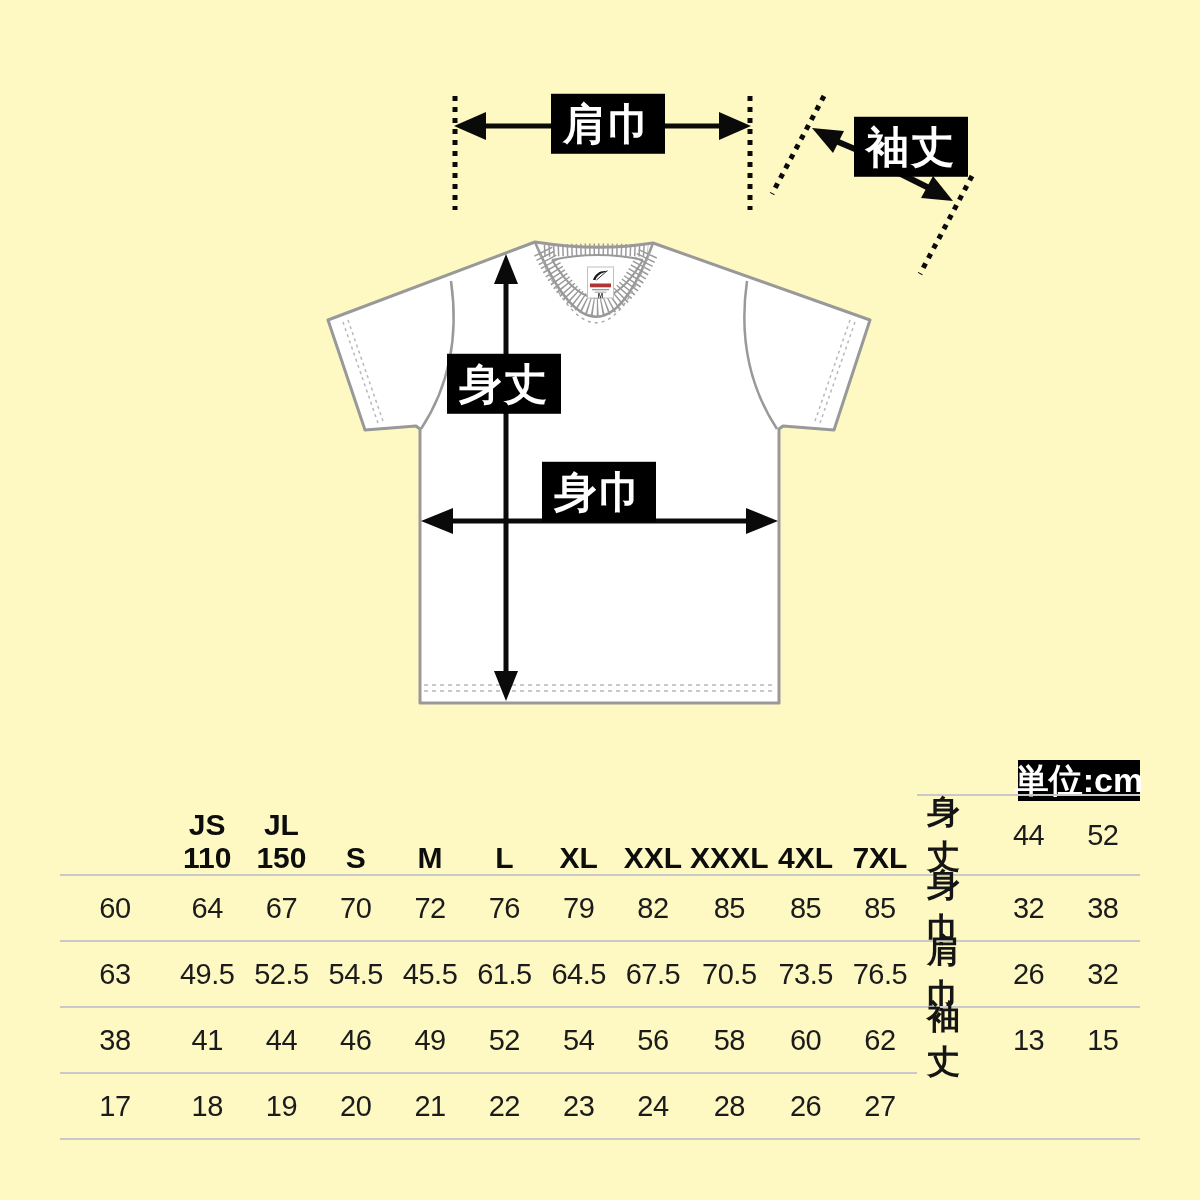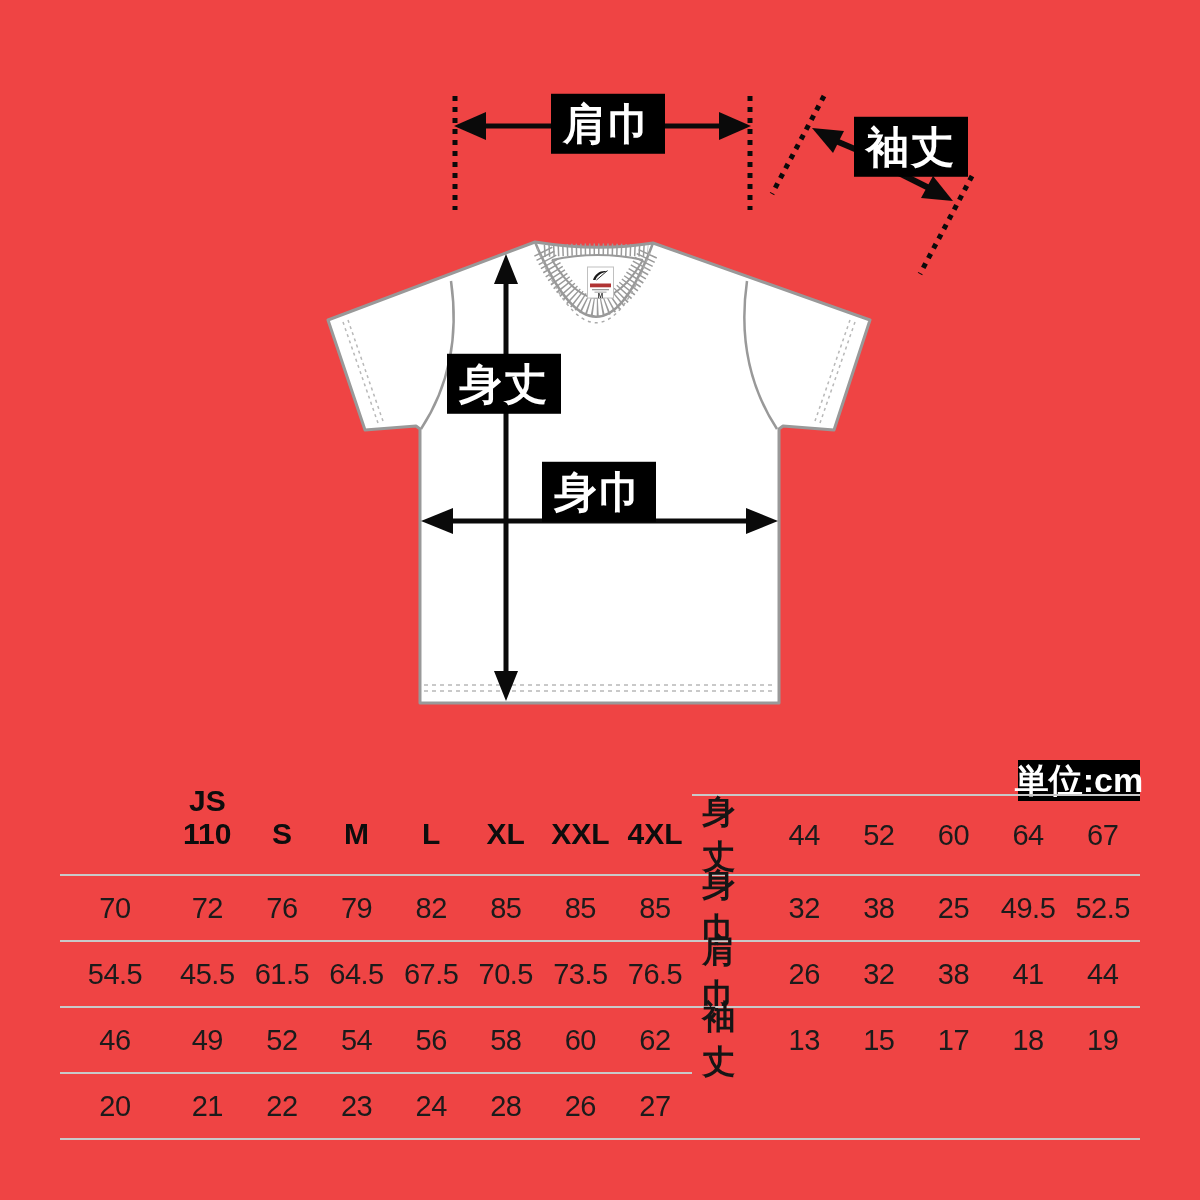--- a/index.html
+++ b/index.html
@@ -1,17 +1,17 @@
 <!DOCTYPE html>
 <html><head>
 <meta charset="utf-8">
 <style>
   html,body{margin:0;padding:0;background:#fff;}
   .stage{
-    position:relative;width:1200px;height:1200px;background:#ef4444;overflow:hidden;
+    position:relative;width:1200px;height:1200px;background:#fef9c3;overflow:hidden;
     font-family:"Liberation Sans","DejaVu Sans",sans-serif;
   }
   .stage svg{position:absolute;left:0;top:0;}
   .measure-label{
     position:absolute;transform:translate(-50%,-50%);
     background:#000;color:#fff;font-size:43px;font-weight:700;
     padding:4px 12px;line-height:1.22;letter-spacing:2px;white-space:nowrap;
   }
   .unit-badge{
     position:absolute;left:1018px;top:760px;width:122px;height:41px;
@@ -20,21 +20,21 @@
   }
   .size-table{
     position:absolute;left:60px;top:794px;width:1080px;
     display:grid;grid-template-columns:110px repeat(13,1fr);
     grid-template-rows:80px repeat(4,66px);
     border-bottom:2px solid #c9c9c9;
   }
   .size-table .cell{display:flex;align-items:center;justify-content:center;color:#1b1b1b;}
   .size-table .hcell{
     flex-direction:column;justify-content:flex-end;align-items:center;
-    font-weight:700;font-size:30px;line-height:33px;padding-bottom:24px;color:#0d0d0d;
+    font-weight:700;font-size:30px;line-height:33px;padding-bottom:0;color:#0d0d0d;
   }
   .size-table .corner{}
   .size-table .bt{border-top:2px solid #c9c9c9;}
   .size-table .rlabel{
     justify-content:flex-start;padding-left:10px;font-size:33px;font-weight:700;
     letter-spacing:1px;color:#151515;
   }
   .size-table .val{font-size:29px;letter-spacing:-0.5px;}
 </style>
 </head>
@@ -128,55 +128,65 @@
 
   <div class="unit-badge">単位:cm</div>
 
   <div class="size-table">
       <div class="cell corner"></div>
       <div class="cell hcell">
         <span>JS</span>
         <span>110</span>
       </div>
       <div class="cell hcell">
+        <span>JL</span>
+        <span>150</span>
+      </div>
+      <div class="cell hcell">
         <span>S</span>
       </div>
       <div class="cell hcell">
         <span>M</span>
       </div>
       <div class="cell hcell">
         <span>L</span>
       </div>
       <div class="cell hcell">
         <span>XL</span>
       </div>
       <div class="cell hcell">
         <span>XXL</span>
       </div>
       <div class="cell hcell">
+        <span>XXXL</span>
+      </div>
+      <div class="cell hcell">
         <span>4XL</span>
+      </div>
+      <div class="cell hcell">
+        <span>7XL</span>
       </div>
       <div class="cell rlabel bt">身丈</div>
       <div class="cell val bt">44</div>
       <div class="cell val bt">52</div>
       <div class="cell val bt">60</div>
       <div class="cell val bt">64</div>
       <div class="cell val bt">67</div>
       <div class="cell val bt">70</div>
       <div class="cell val bt">72</div>
       <div class="cell val bt">76</div>
       <div class="cell val bt">79</div>
       <div class="cell val bt">82</div>
       <div class="cell val bt">85</div>
       <div class="cell val bt">85</div>
       <div class="cell val bt">85</div>
       <div class="cell rlabel bt">身巾</div>
       <div class="cell val bt">32</div>
       <div class="cell val bt">38</div>
-      <div class="cell val bt">25</div>
+      <div class="cell val bt">63</div>
       <div class="cell val bt">49.5</div>
       <div class="cell val bt">52.5</div>
       <div class="cell val bt">54.5</div>
       <div class="cell val bt">45.5</div>
       <div class="cell val bt">61.5</div>
       <div class="cell val bt">64.5</div>
       <div class="cell val bt">67.5</div>
       <div class="cell val bt">70.5</div>
       <div class="cell val bt">73.5</div>
       <div class="cell val bt">76.5</div>

